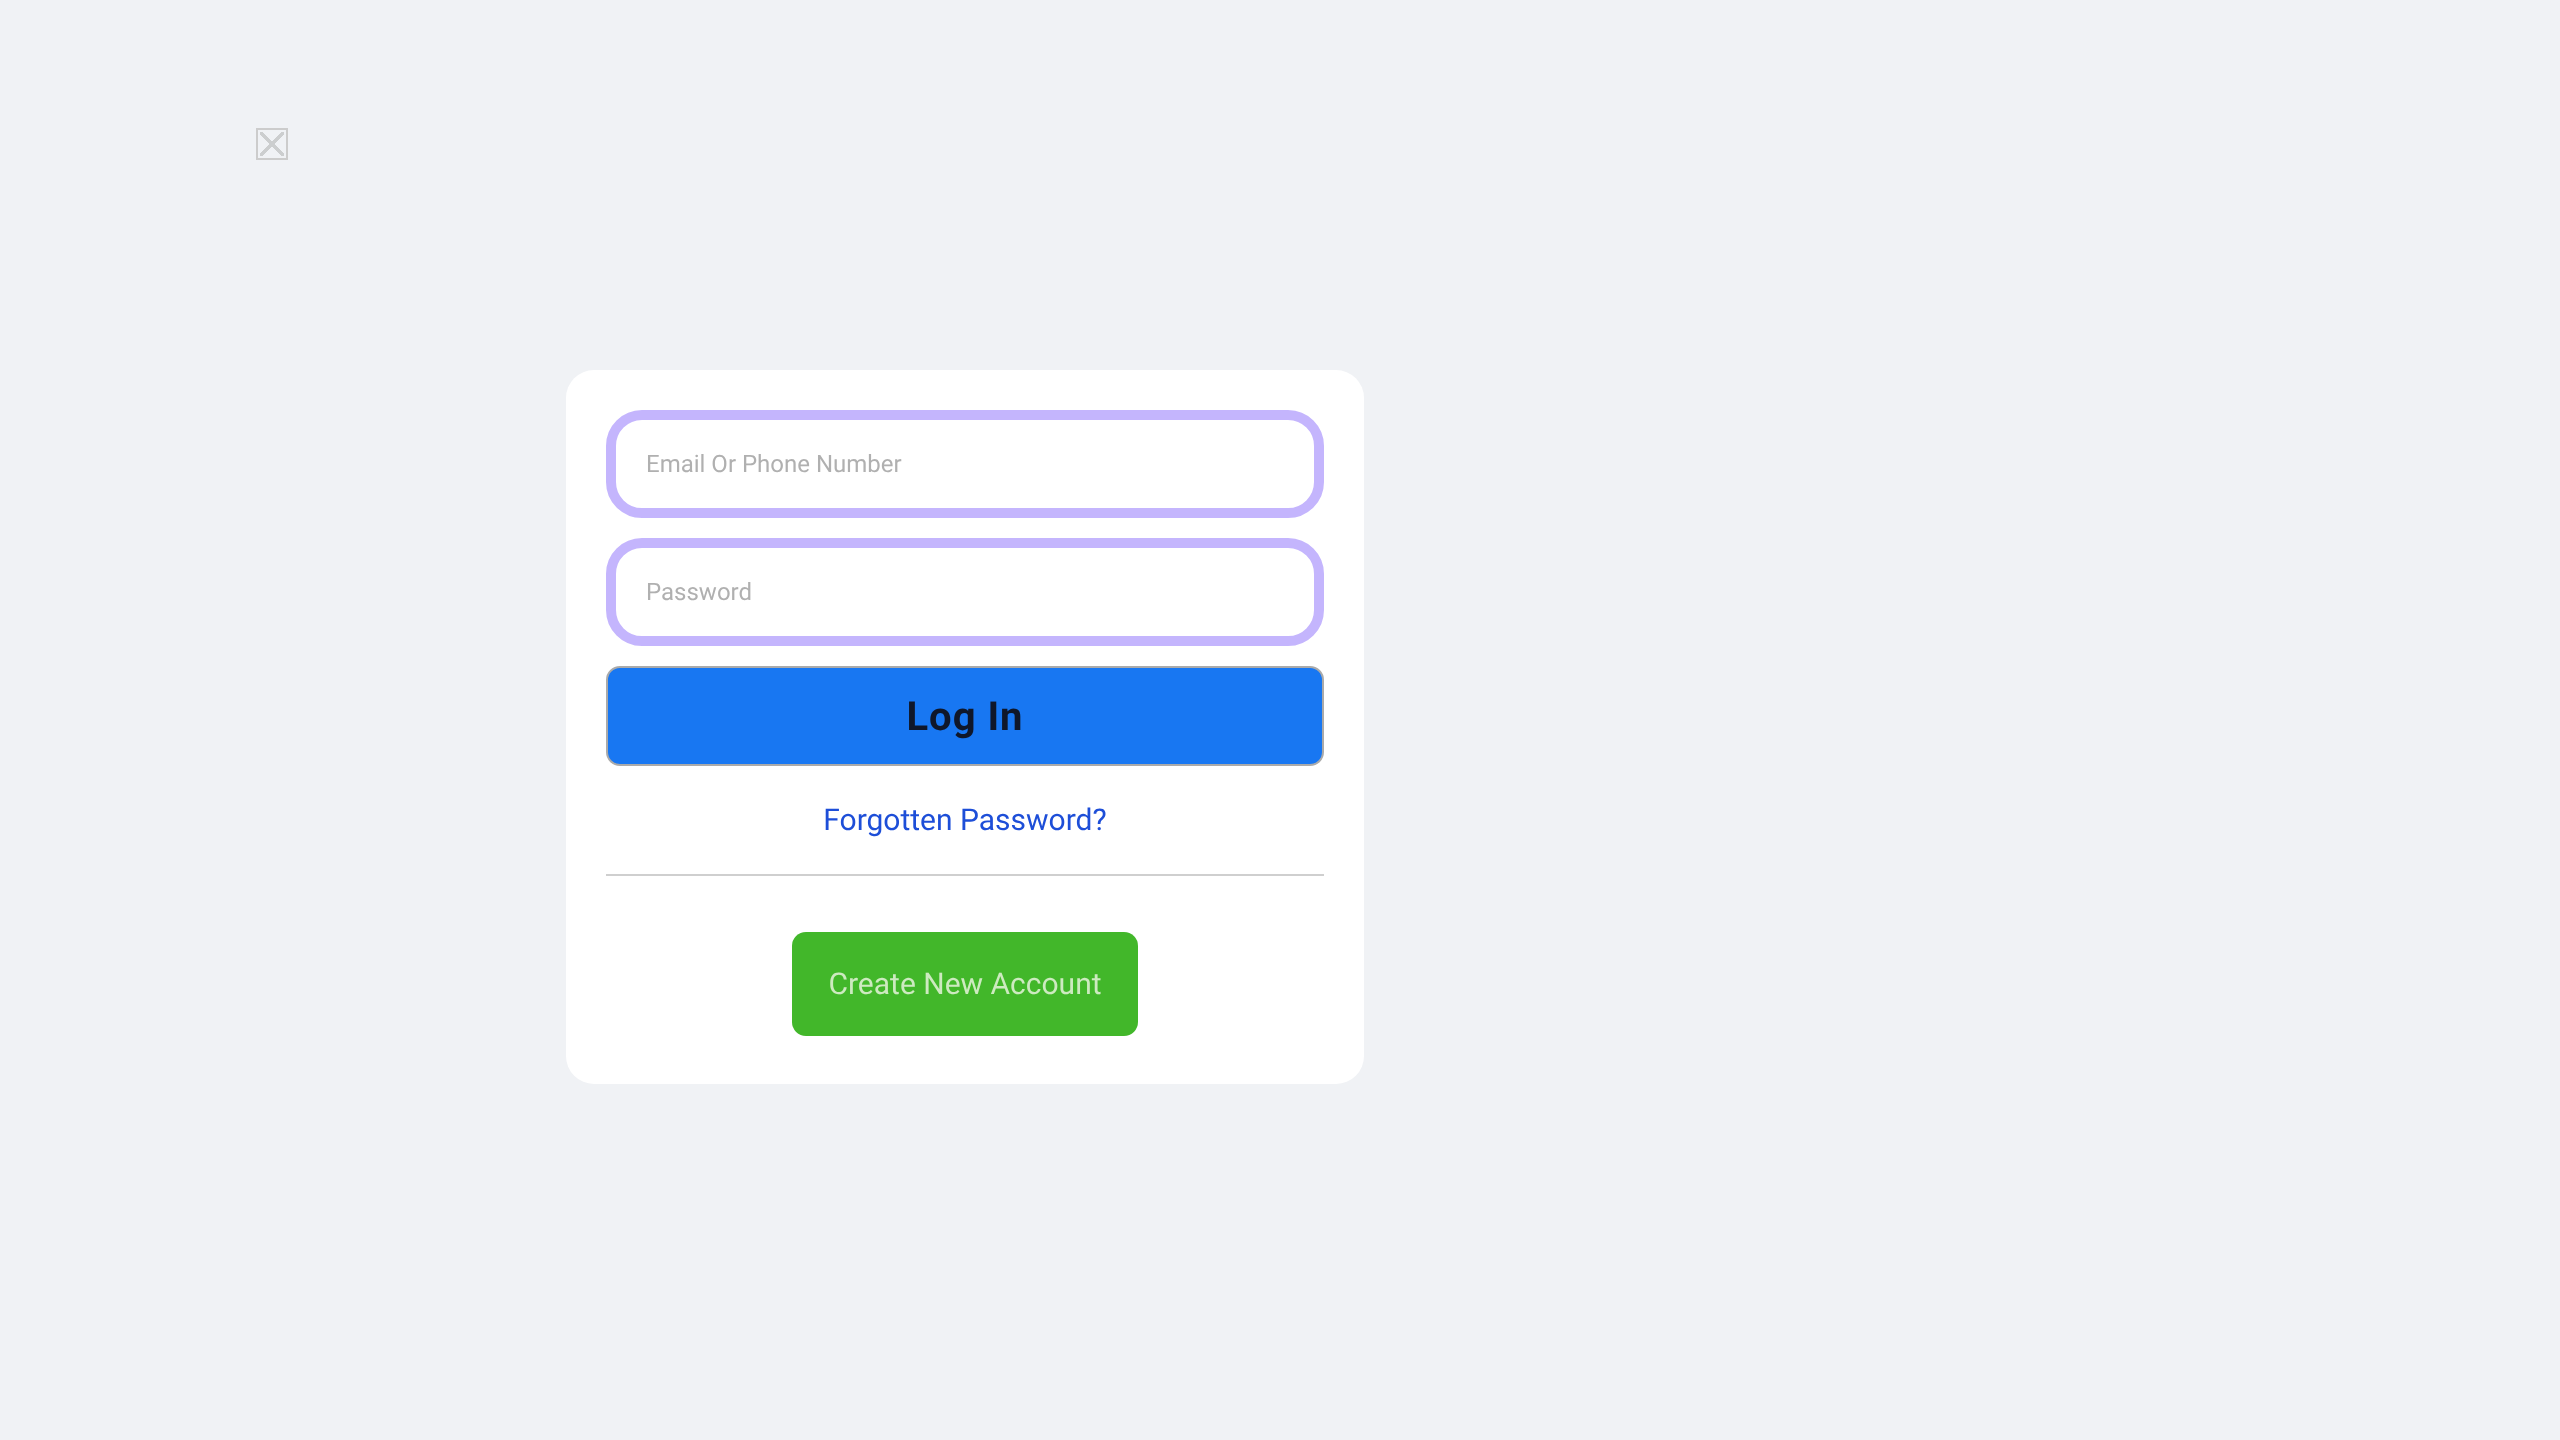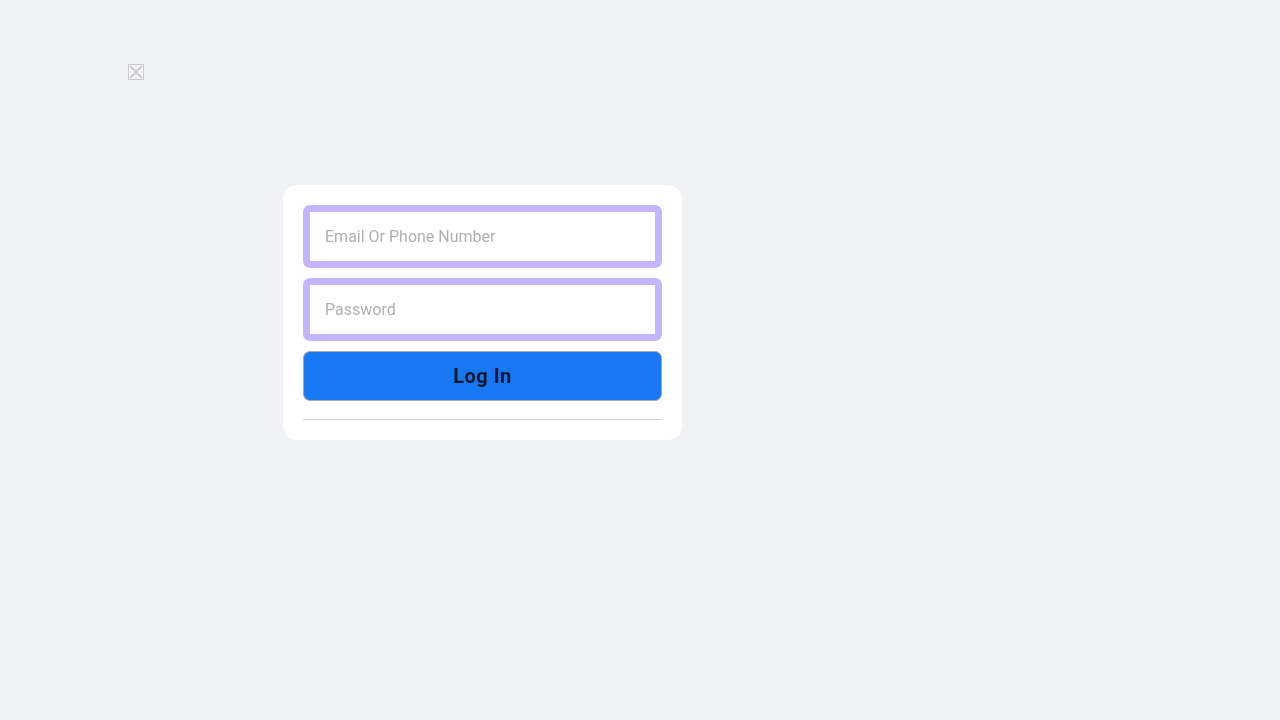--- a/index.html
+++ b/index.html
@@ -43,23 +43,23 @@
       top: 185px;
       left: 283px;
       width: 399px;
       background-color: #ffffff;
       border-radius: 14px;
       padding: 20px;
     }
     .input-field {
       width: 100%;
       padding: 15px;
-      font-size: 16px;
-      border: 7px solid #c4b5fd;
-      border-radius: 7px;
+      font-size: 12px;
+      border: 5px solid #c4b5fd;
+      border-radius: 18px;
       margin-bottom: 10px;
       color: #1c1e21;
     }
     .input-field::placeholder {
       color: #b0b0b0;
     }
     .login-btn {
       width: 100%;
       padding: 12px;
       font-size: 20px;
@@ -105,14 +105,18 @@
 <body>
 
 <div class="logo-container">
   <span class="broken-img" title="logo"></span>
 </div>
 
 <div class="login-card">
   <input type="text" class="input-field" placeholder="Email Or Phone Number" style="">
   <input type="password" class="input-field" placeholder="Password" style="">
   <button class="login-btn">Log In</button>
+  <a class="forgot-link">Forgotten Password?</a>
   <hr class="divider">
+  <div class="create-wrap">
+    <button class="create-btn">Create New Account</button>
+  </div>
 </div>
 
 </body></html>

